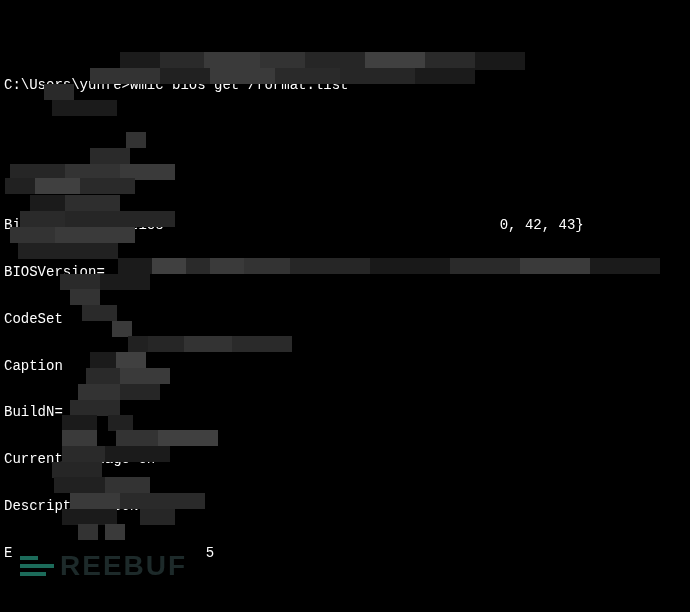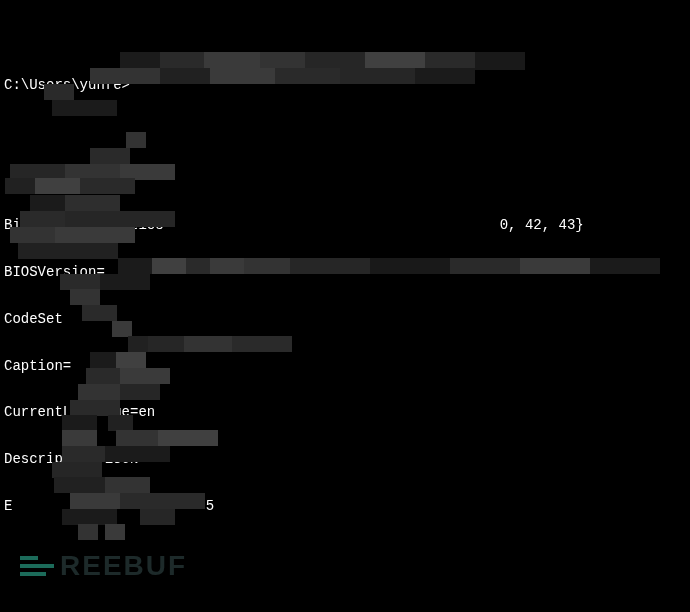--- a/index.html
+++ b/index.html
@@ -67,27 +67,28 @@
       background: #1c6b5a;
     }
     .watermark .bars span.long { width: 34px; }
     .watermark .bars span.mid { width: 26px; }
   </style>
 </head>
 <body>
 
 <div class="terminal">
   <div class="line"><span class="txt">                </span></div>
-  <div class="line"><span class="txt">C:\Users\yunfe&gt;</span></div>
+  <div class="line"><span class="txt">C:\Users\yunfe&gt;</span><span class="txt">wmic bios get /format:list</span></div>
   <div class="line"></div>
   <div class="line"></div>
   <div class="line"><span class="txt">BiosCharacteristics=                                       0, 42, 43}</span></div>
   <div class="line"><span class="txt">BIOSVersion=</span></div>
   <div class="line"><span class="txt">CodeSet</span></div>
-  <div class="line"><span class="txt">Caption=</span></div>
+  <div class="line"><span class="txt">Caption</span></div>
+  <div class="line"><span class="txt">BuildN=</span></div>
   <div class="line"><span class="txt">CurrentLanguage=en</span></div>
   <div class="line"><span class="txt">Description=EUCN</span></div>
   <div class="line"><span class="txt">E                       5</span></div>
   
   
   
   
   
   
   

